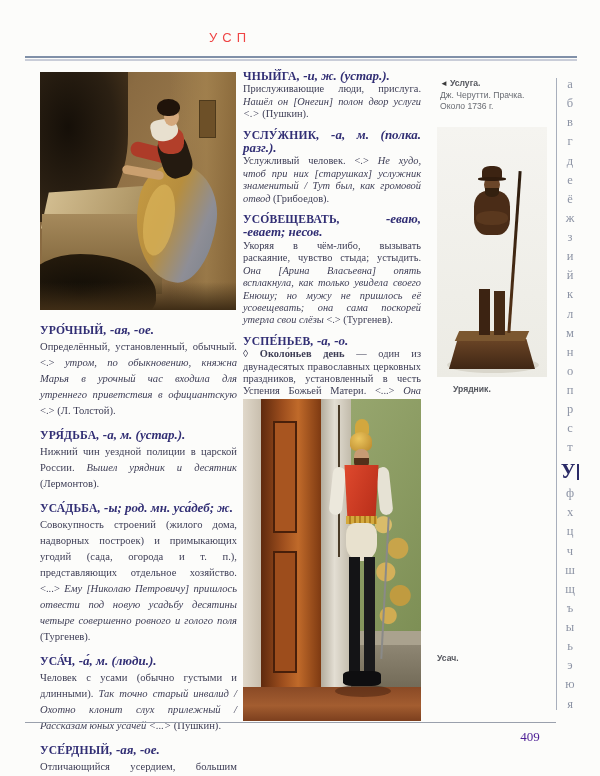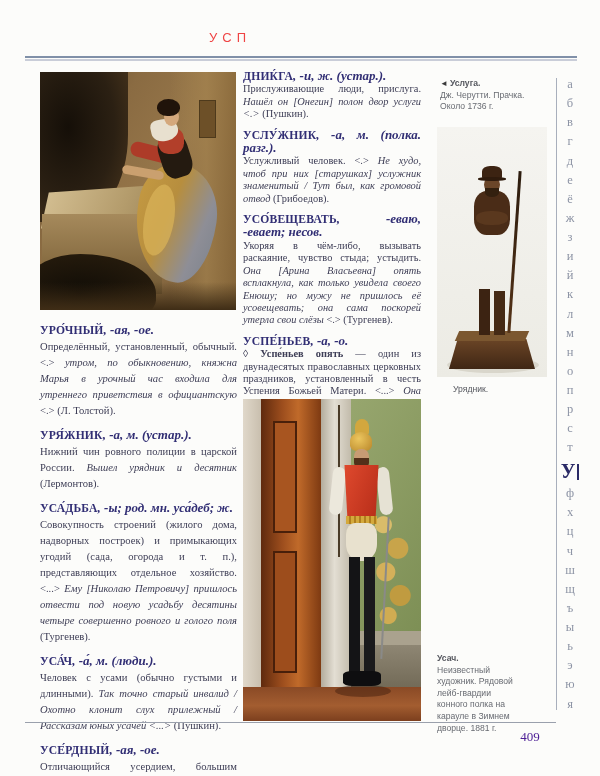--- a/index.html
+++ b/index.html
@@ -30,21 +30,21 @@
   .entry-body{display:block;}
   .seg-i{font-style:italic;}
   .seg-b{font-weight:bold;}
   
   .caption{position:absolute;font-family:"Liberation Sans",sans-serif;font-size:8.6px;
         line-height:1.35;color:#686b72;}
   .cap-title{font-weight:bold;color:#55575e;}
   .cap-marker{color:#3a3a3a;font-size:8px;margin-right:2px;}
   .cap-body{display:block;}
   .caption-usluga{left:440px;top:78px;width:102px;}
-  .caption-uryadnik{left:453px;top:384px;width:100px;font-weight:normal;color:#55575e;}
+  .caption-uryadnik{left:453px;top:384px;width:100px;font-weight:bold;color:#55575e;}
   .caption-usach{left:437px;top:653px;width:86px;}
   .page-number{position:absolute;left:495px;top:729px;width:70px;text-align:center;
         font-size:13px;color:#4c1d95;}
   
   .fig{position:relative;overflow:hidden;}
   .fig *{position:absolute;}
   .fig-laundress{width:196px;height:238px;margin-bottom:12px;}
   .ll-bg{inset:0;background:linear-gradient(120deg,#5c452a 0%,#8a6b42 30%,#97774a 55%,#6d5130 100%);}
   .ll-arch{left:-12px;top:-8px;width:100px;height:158px;border-radius:0 0 55% 10%;
         background:radial-gradient(ellipse at 40% 40%,#150f08 0%,#2b2013 55%,#43311b 85%,transparent 100%);}
@@ -157,22 +157,22 @@
       <div class="ll-ground"></div>
     </div>
     <div>
 
         <div class="entry">
           <span class="entry-headline"><span class="head">УРО́ЧНЫЙ</span><span class="grammar">, -ая, -ое.</span></span>
           <span class="entry-body"><span class="seg-r">Определённый, установленный, обычный. &lt;.&gt; </span><span class="seg-i">утром, по обыкновению, княжна Марья в урочный час входила для утреннего приветствия в официантскую </span><span class="seg-r">&lt;.&gt; (Л. Толстой).</span></span>
         </div>
 
         <div class="entry">
-          <span class="entry-headline"><span class="head">УРЯ́ЖНИК</span><span class="grammar">, -а, м. (устар.).</span></span>
-          <span class="entry-body"><span class="seg-r">Нижний чин ровного полиции в царской России. </span><span class="seg-i">Вышел урядник и десятник </span><span class="seg-r">(Лермонтов).</span></span>
+          <span class="entry-headline"><span class="head">УРЯ́ДЬБА</span><span class="grammar">, -а, м. (устар.).</span></span>
+          <span class="entry-body"><span class="seg-r">Нижний чин уездной полиции в царской России. </span><span class="seg-i">Вышел урядник и десятник </span><span class="seg-r">(Лермонтов).</span></span>
         </div>
 
         <div class="entry">
           <span class="entry-headline"><span class="head">УСА́ДЬБА</span><span class="grammar">, -ы; род. мн. уса́деб; ж.</span></span>
           <span class="entry-body"><span class="seg-r">Совокупность строений (жилого дома, надворных построек) и примыкающих угодий (сада, огорода и т. п.), представляющих отдельное хозяйство. &lt;...&gt; </span><span class="seg-i">Ему [Николаю Петровичу] пришлось отвести под новую усадьбу десятины четыре совершенно ровного и голого поля </span><span class="seg-r">(Тургенев).</span></span>
         </div>
 
         <div class="entry">
           <span class="entry-headline"><span class="head">УСА́Ч</span><span class="grammar">, -а́, м. (люди.).</span></span>
           <span class="entry-body"><span class="seg-r">Человек с усами (обычно густыми и длинными). </span><span class="seg-i">Так точно старый инвалид / Охотно клонит слух прилежный / Рассказам юных усачей &lt;...&gt; </span><span class="seg-r">(Пушкин).</span></span>
@@ -182,37 +182,37 @@
           <span class="entry-headline"><span class="head">УСЕ́РДНЫЙ</span><span class="grammar">, -ая, -ое.</span></span>
           <span class="entry-body"><span class="seg-r">Отличающийся усердием, большим старанием. </span><span class="seg-i">Уж очень она усердная, не в своё дело суётся. </span><span class="seg-r">(Чехов. Вишнёвый сад).</span></span>
         </div>
       </div>
   </div>
 
   <div class="col-mid">
     <div>
 
         <div class="entry">
-          <span class="entry-headline"><span class="head">ДНИЌГА</span><span class="grammar">, -и, ж. (устар.).</span></span>
+          <span class="entry-headline"><span class="head">ЧНЫЙ́ГА</span><span class="grammar">, -и, ж. (устар.).</span></span>
           <span class="entry-body"><span class="seg-r">Прислуживающие люди, прислуга. </span><span class="seg-i">Нашёл он [Онегин] полон двор услуги &lt;.&gt; </span><span class="seg-r">(Пушкин).</span></span>
         </div>
 
         <div class="entry">
           <span class="entry-headline"><span class="head">УСЛУ́ЖНИК</span><span class="grammar">, -а, м. (полка. разг.).</span></span>
           <span class="entry-body"><span class="seg-r">Услужливый человек. &lt;.&gt; </span><span class="seg-i">Не худо, чтоб при них [старушках] услужник знаменитый / Тут был, как громовой отвод </span><span class="seg-r">(Грибоедов).</span></span>
         </div>
 
         <div class="entry">
           <span class="entry-headline"><span class="head">УСО́ВЕЩЕВАТЬ</span><span class="grammar">, -еваю, -евает; несов.</span></span>
           <span class="entry-body"><span class="seg-r">Укоряя в чём-либо, вызывать раскаяние, чувство стыда; устыдить. </span><span class="seg-i">Она [Арина Власьевна] опять всплакнула, как только увидела своего Енюшу; но мужу не пришлось её усовещевать; она сама поскорей утерла свои слёзы </span><span class="seg-r">&lt;.&gt; (Тургенев).</span></span>
         </div>
 
         <div class="entry">
           <span class="entry-headline"><span class="head">УСПЕ́НЬЕВ</span><span class="grammar">, -а, -о.</span></span>
-          <span class="entry-body"><span class="seg-b">◊ Успе́ньев опять</span><span class="seg-r"> — один из двунадесятых православных церковных праздников, установленный в честь Успения Божьей Матери. &lt;...&gt; </span><span class="seg-i">Она [Марфа] ещё в Успеньев день говорила ей [Василисе], а Василисе</span></span>
+          <span class="entry-body"><span class="seg-b">◊ Около́ньев день</span><span class="seg-r"> — один из двунадесятых православных церковных праздников, установленный в честь Успения Божьей Матери. &lt;...&gt; </span><span class="seg-i">Она [Марфа] ещё в Успеньев день говорила ей [Василисе], а Василисе</span></span>
         </div>
       </div>
   </div>
 
   <div class="fig fig-soldier">
     <div class="sp-interior"></div>
     <div class="sp-door"></div>
     <div class="sp-panel1"></div>
     <div class="sp-panel2"></div>
     <div class="sp-pillar"></div>
@@ -254,21 +254,20 @@
     <div class="st-rifle"></div>
   </div>
 
   <div class="caption caption-usluga">
     <span class="cap-marker">◄</span><span class="cap-title">Услуга.</span>
     <span class="cap-body">Дж. Черутти. Прачка. Около 1736 г.</span>
   </div>
   <div class="caption caption-uryadnik">Урядник.</div>
   <div class="caption caption-usach">
     <span class="cap-title">Усач.</span>
-    <span class="cap-body">Неизвестный художник. Рядовой лейб-гвардии конного полка на карауле в Зимнем дворце. 1881 г.</span>
   </div>
 
   <div class="alphabet" id="alphabet">
       <div class="alpha-letter">а</div>
       <div class="alpha-letter">б</div>
       <div class="alpha-letter">в</div>
       <div class="alpha-letter">г</div>
       <div class="alpha-letter">д</div>
       <div class="alpha-letter">е</div>
       <div class="alpha-letter">ё</div>

